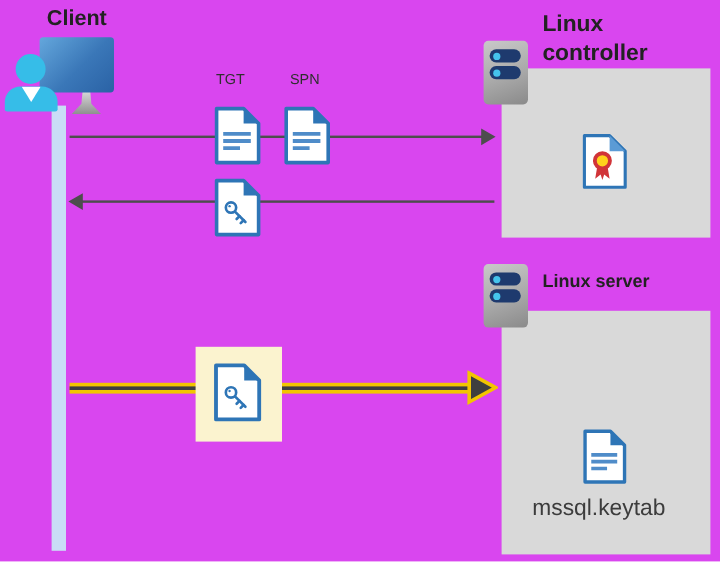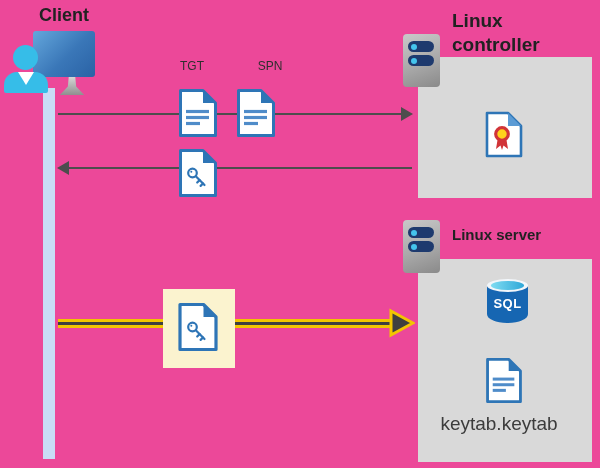--- a/index.html
+++ b/index.html
@@ -1,34 +1,34 @@
 <!DOCTYPE html>
 <html><head>
 <meta charset="utf-8">
 <style>
   html,body{margin:0;padding:0;background:#ffffff;}
   .canvas{
-    position:relative;width:600px;height:468px;background:#ec4899;overflow:hidden;
+    position:relative;width:600px;height:468px;background:#d946ef;overflow:hidden;
     font-family:"Liberation Sans","DejaVu Sans",sans-serif;
   }
   .abs{position:absolute;}
 
   
   .zone-box{background:#d9d9d9;z-index:1;}
   .dc-box{left:418px;top:57px;width:174px;height:141px;}
   .linux-box{left:418px;top:259px;width:174px;height:203px;}
 
   
   .title{font-weight:bold;color:#222222;z-index:8;}
   .client-title{left:22px;top:5px;width:84px;font-size:18px;text-align:center;}
   .dc-title{left:452px;top:9px;width:116px;font-size:19px;line-height:24px;}
   .linux-title{left:452px;top:226px;width:140px;font-size:15px;}
   .ticket-label{top:59px;width:44px;font-size:12px;color:#2f2f2f;text-align:center;z-index:8;}
   .tgt-label{left:170px;}
-  .spn-label{left:232px;margin-left:16px;}
+  .spn-label{left:232px;}
   .keytab-label{left:437px;top:413px;width:124px;font-size:19px;color:#3c3c3c;text-align:center;z-index:8;}
 
   
   .monitor{left:33px;top:31px;width:62px;height:46px;border-radius:3px;
     background:linear-gradient(135deg,#64a7dc 0%,#3a77b8 55%,#2a62a5 100%);z-index:5;}
   .monitor-stand{left:56px;top:76px;width:32px;height:19px;
     background:linear-gradient(180deg,#d9d9d9 0%,#8f8f8f 100%);
     clip-path:polygon(40% 0,60% 0,63% 55%,88% 100%,12% 100%,37% 55%);z-index:4;}
   .person-head{left:13px;top:45px;width:25px;height:25px;border-radius:50%;background:#36bde8;z-index:6;}
   .person-body{left:4px;top:72px;width:44px;height:21px;border-radius:13px 13px 2px 2px;background:#36bde8;z-index:6;}
@@ -177,32 +177,25 @@
   <div class="abs server linux">
     <div class="pill p1">
         <div class="dot"></div>
       </div>
     <div class="pill p2">
         <div class="dot"></div>
       </div>
   </div>
   <div class="abs title linux-title">Linux server</div>
 
-  <div class="abs sql-cyl">
-    <div class="sql-body"></div>
-    <div class="sql-rim">
-        <div class="sql-rim-inner"></div>
-      </div>
-    <div class="sql-text">SQL</div>
-  </div>
 
   <svg class="abs doc keytab" width="38" height="47" viewBox="0 0 40 50">
     <path d="M2.5 2.5 H25 L37.5 15 V47.5 H2.5 Z" fill="#ffffff" stroke="#2e75b6" stroke-width="3" stroke-linejoin="round"></path>
     <path d="M25 2.5 V15 H37.5 Z" fill="#2e75b6"></path>
     <g stroke="#4f8cc9" stroke-width="3.2">
       <path d="M8 23.5 H31"></path>
         <path d="M8 29.5 H31"></path>
         <path d="M8 35.5 H22"></path>
     </g>
   </svg>
-  <div class="abs keytab-label">keytab.keytab</div>
+  <div class="abs keytab-label">mssql.keytab</div>
 
 </div>
 
 </body></html>

